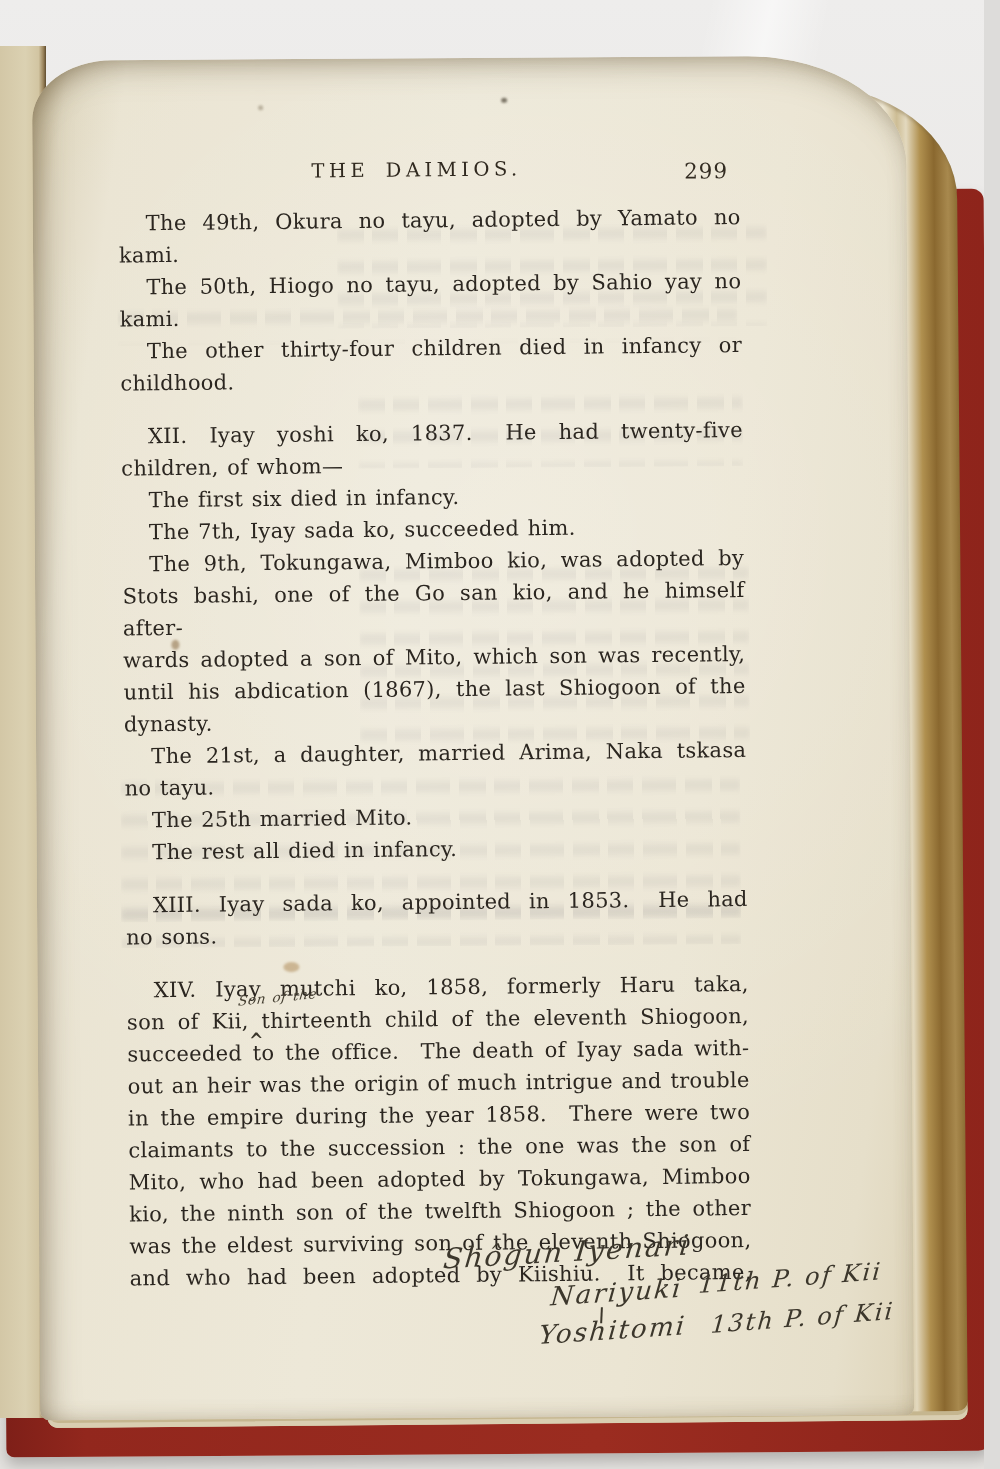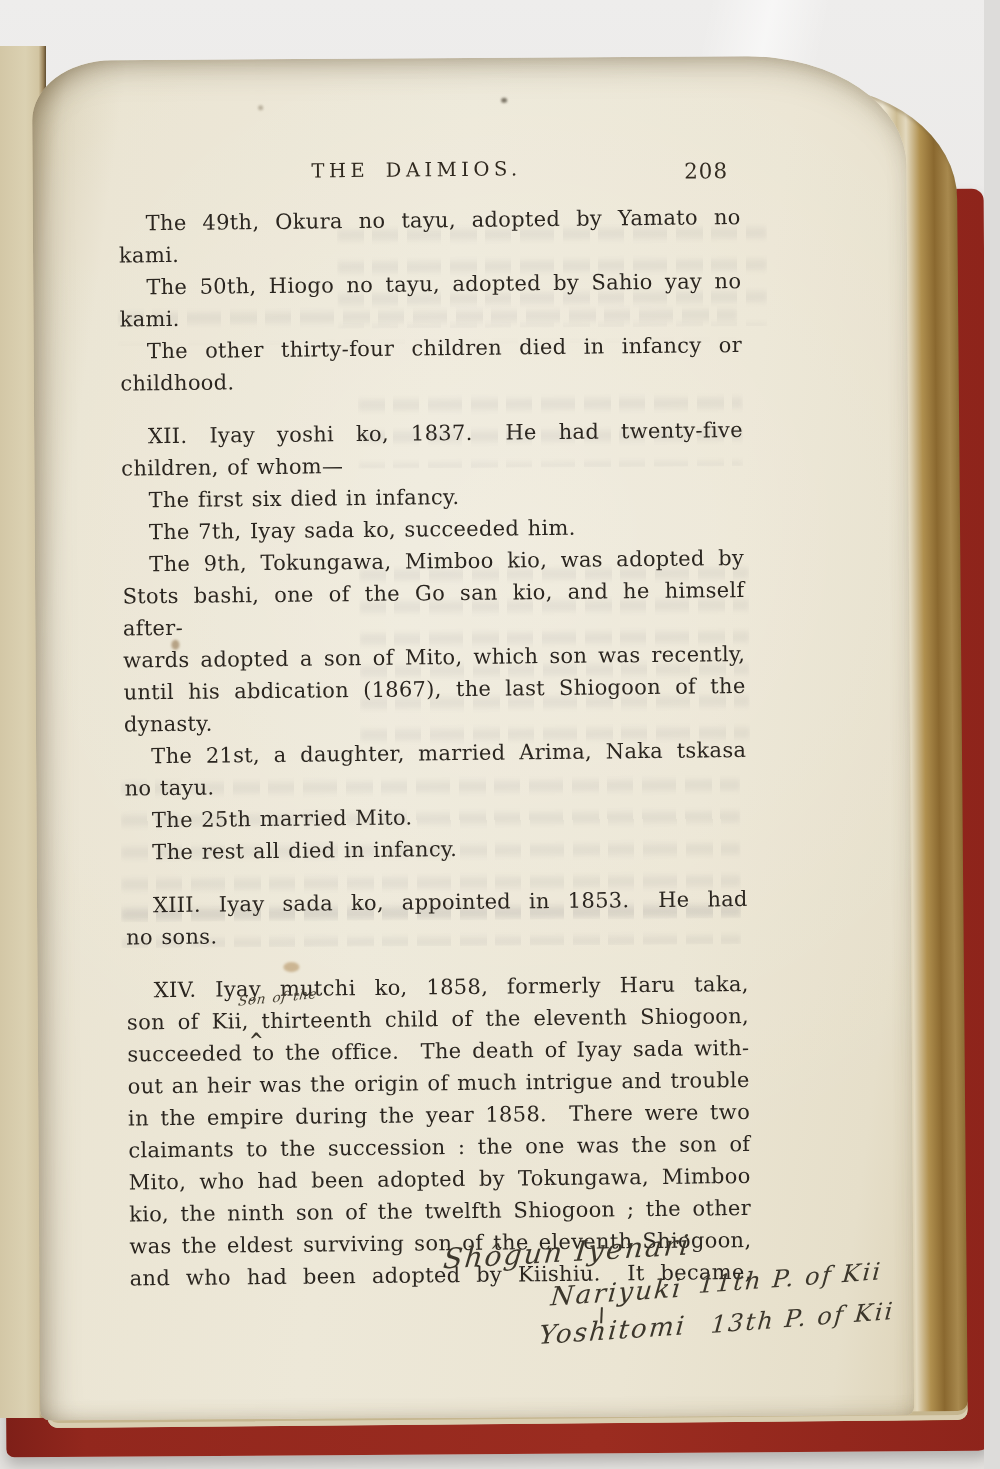--- a/index.html
+++ b/index.html
@@ -117,21 +117,21 @@
     <div class="ghost g5"></div>
     <div class="ghost g6"></div>
     <div class="stain s1"></div>
     <div class="stain s2"></div>
     <div class="stain s3"></div>
     <div class="stain s4"></div>
 
     <div class="text-layer">
       <div class="header-row">
         <div class="title">THE DAIMIOS.</div>
-        <div class="pagenum">208</div>
+        <div class="pagenum">299</div>
       </div>
 
       <div class="para">
         <div class="line j indent">The 49th, Okura no tayu, adopted by Yamato no</div>
         <div class="line">kami.</div>
       </div>
       <div class="para">
         <div class="line j indent">The 50th, Hiogo no tayu, adopted by Sahio yay no</div>
         <div class="line">kami.</div>
       </div>

